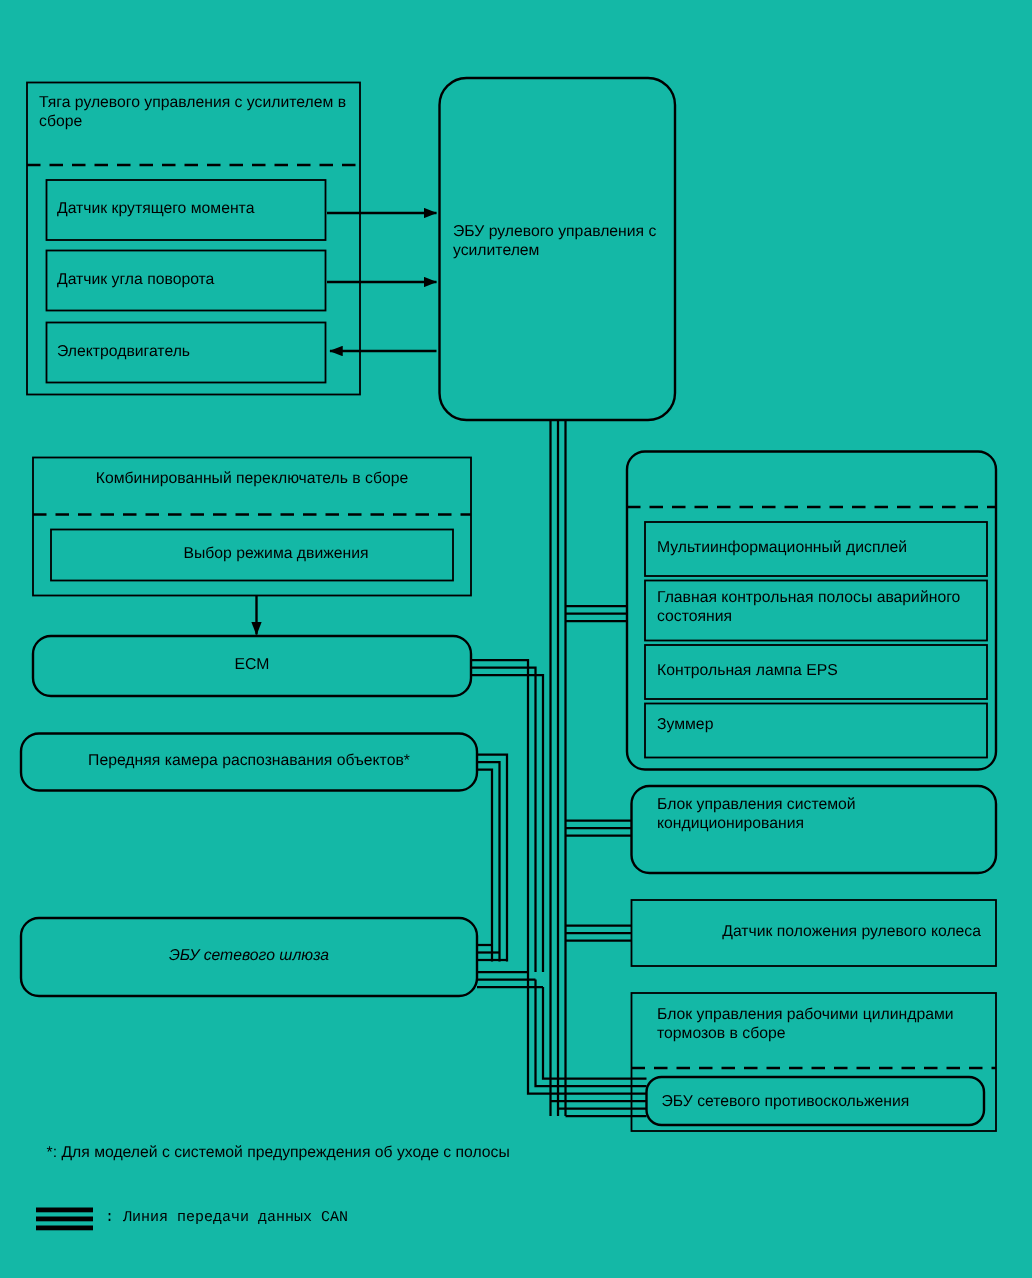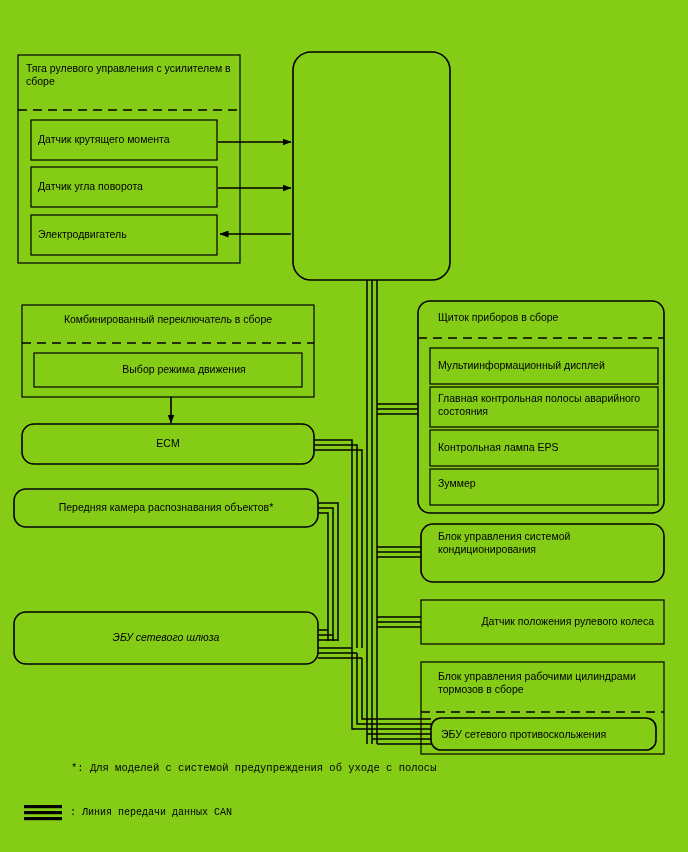--- a/index.html
+++ b/index.html
@@ -4,21 +4,21 @@
 <style>
   html, body {
     margin: 0;
     padding: 0;
     background: #ffffff;
   }
   #page {
     position: relative;
     width: 688px;
     height: 852px;
-    background: #84cc16;
+    background: #14b8a6;
     font-family: "Liberation Sans", sans-serif;
     overflow: hidden;
   }
   #diagram-svg {
     position: absolute;
     left: 0;
     top: 0;
     width: 688px;
     height: 852px;
   }
@@ -28,25 +28,24 @@
     font-size: 10.5px;
     line-height: 13px;
     color: #000000;
     white-space: pre-line;
   }
   .lbl-center {
     text-align: center;
   }
   .footnote-text {
     position: absolute;
-    font-family: Liberation Mono, monospace;
+    font-family: Liberation Sans, sans-serif;
     font-size: 10.5px;
     line-height: 14px;
     color: #000000;
-    margin-left: 40px;
   }
   .legend-text {
     position: absolute;
     font-family: Liberation Mono, monospace;
     font-size: 10px;
     line-height: 14px;
     color: #000000;
   }
 </style>
 </head>
@@ -156,32 +155,32 @@
   </svg>
 
   <div class="box-label" style="left:26px; top:62px; width:210px;">Тяга рулевого управления с усилителем в сборе</div>
 
   <div class="box-label" style="left:38px; top:133px; width:172px;">Датчик крутящего момента</div>
 
   <div class="box-label" style="left:38px; top:180px; width:172px;">Датчик угла поворота</div>
 
   <div class="box-label" style="left:38px; top:228px; width:172px;">Электродвигатель</div>
 
+  <div class="box-label" style="left:302px; top:148px; width:140px;">ЭБУ рулевого управления с усилителем</div>
 
   <div class="box-label lbl-center" style="left:22px; top:313px; width:292px;">Комбинированный переключатель в сборе</div>
 
   <div class="box-label lbl-center" style="left:34px; top:363px; width:268px;margin-left:16px;">Выбор режима движения</div>
 
   <div class="box-label lbl-center" style="left:22px; top:437px; width:292px;">ECM</div>
 
   <div class="box-label lbl-center" style="left:14px; top:501px; width:304px;">Передняя камера распознавания объектов*</div>
 
   <div class="box-label lbl-center" style="left:14px; top:631px; width:304px;font-style:italic;">ЭБУ сетевого шлюза</div>
 
-  <div class="box-label" style="left:438px; top:311px; width:222px;">Щиток приборов в сборе</div>
 
   <div class="box-label" style="left:438px; top:359px; width:216px;">Мультиинформационный дисплей</div>
 
   <div class="box-label" style="left:438px; top:392px; width:216px;">Главная контрольная полосы аварийного состояния</div>
 
   <div class="box-label" style="left:438px; top:441px; width:216px;">Контрольная лампа EPS</div>
 
   <div class="box-label" style="left:438px; top:477px; width:216px;">Зуммер</div>
 
   <div class="box-label" style="left:438px; top:530px; width:200px;">Блок управления системой кондиционирования</div>

